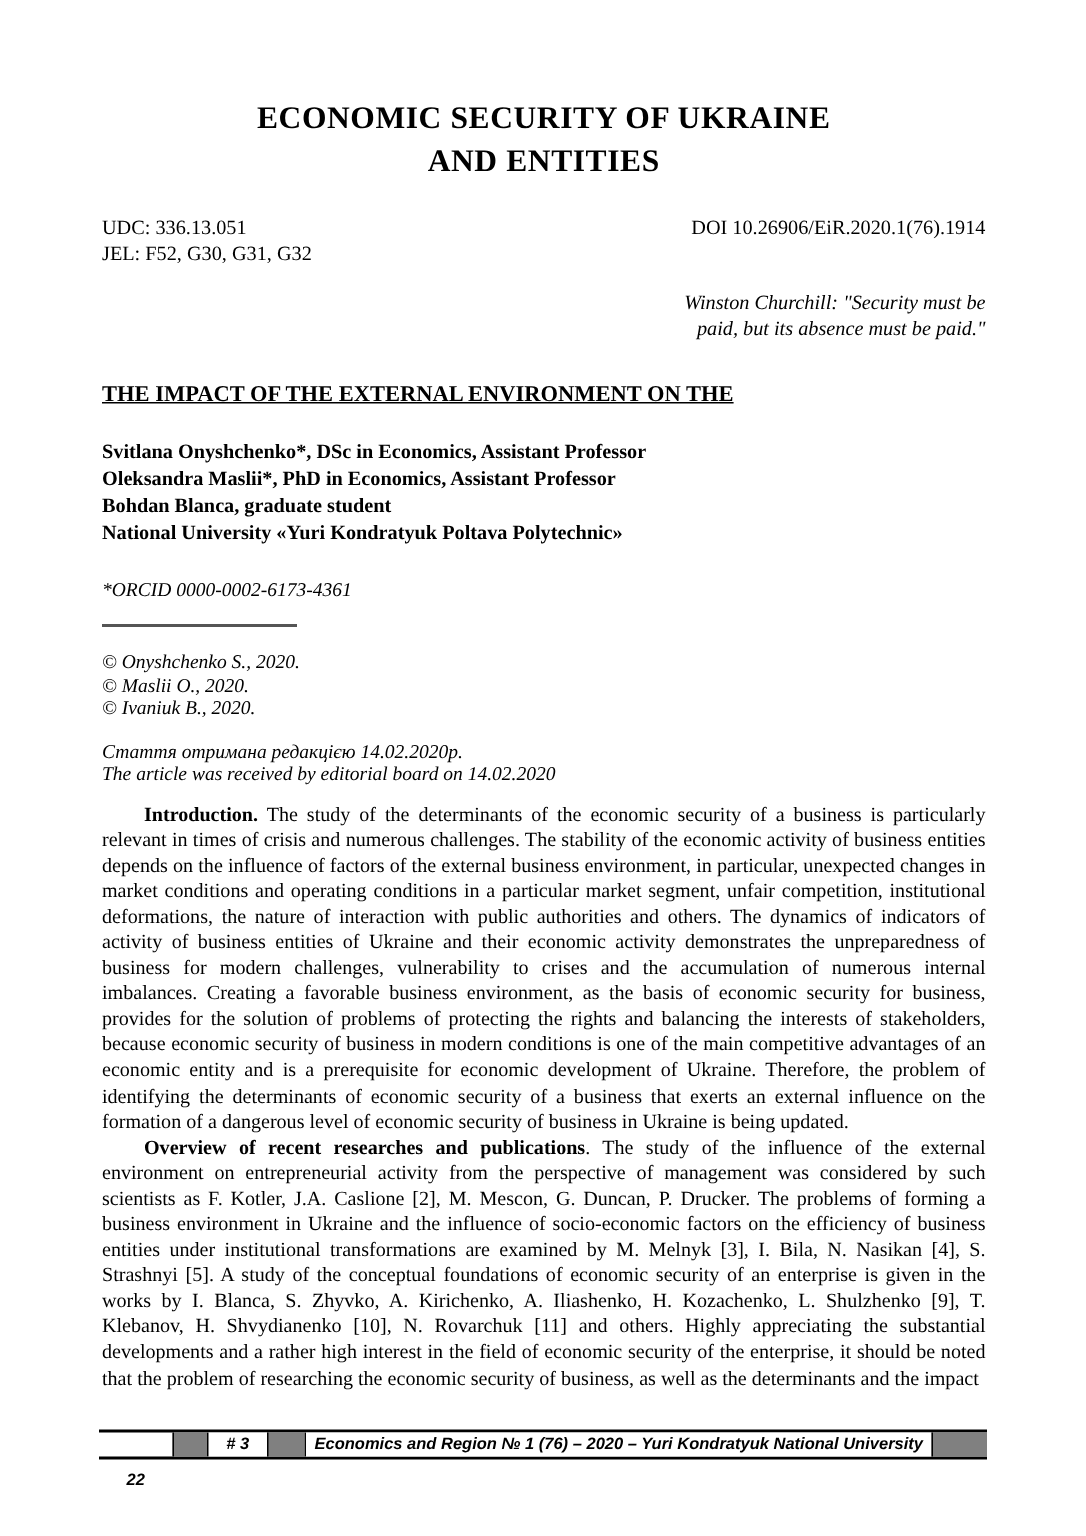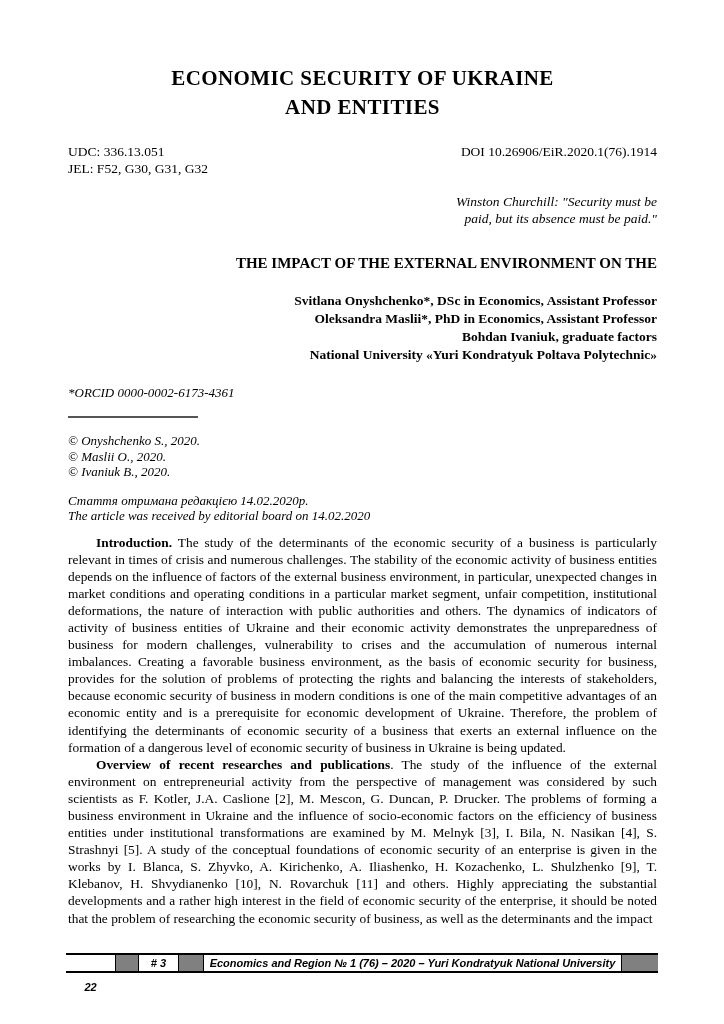--- a/index.html
+++ b/index.html
@@ -24,26 +24,26 @@
     display:flex; justify-content:space-between; align-items:flex-start;
     margin-top:21px;
     font-size:13.5px; line-height:17px;
   }
   .epigraph {
     text-align:right; font-style:italic;
     margin-top:16px;
     font-size:13.5px; line-height:17px;
   }
   .article-title {
-    margin:27px 0 0; text-align:right;
-    font-size:15px; font-weight:bold; line-height:19px;
+    margin:27px 0 0; text-align:left;
+    font-size:15px; font-weight:bold; line-height:19px;text-decoration:underline;
   }
   .article-title .line { display:block; }
   .authors {
-    margin-top:19px; text-align:right;
+    margin-top:19px; text-align:left;
     font-weight:bold; font-size:13.5px; line-height:18px;
   }
   .orcid { margin-top:21px; font-style:italic; font-size:13px; line-height:16px; }
   .footnote-rule {
     width:130px; height:0;
     border-top:2px solid #555555;
     margin-top:15px;
   }
   .copyright { margin-top:15px; font-style:italic; font-size:13px; line-height:15.5px; }
   .received  { margin-top:13px; font-style:italic; font-size:13px; line-height:15.5px; }
@@ -99,21 +99,21 @@
   </header>
 
   <section>
     <h2 class="article-title">
       <span class="line">THE IMPACT OF THE EXTERNAL ENVIRONMENT ON THE</span>
     </h2>
 
     <div class="authors">
       <div>Svitlana Onyshchenko*, DSc in Economics, Assistant Professor</div>
       <div>Oleksandra Maslii*, PhD in Economics, Assistant Professor</div>
-      <div>Bohdan Ivaniuk, graduate factors</div>
+      <div>Bohdan Blanca, graduate student</div>
       <div>National University «Yuri Kondratyuk Poltava Polytechnic»</div>
     </div>
 
     <div class="orcid">
       <div>*ORCID 0000-0002-6173-4361</div>
     </div>
 
     <div class="footnote-rule"></div>
 
     <div class="copyright">

